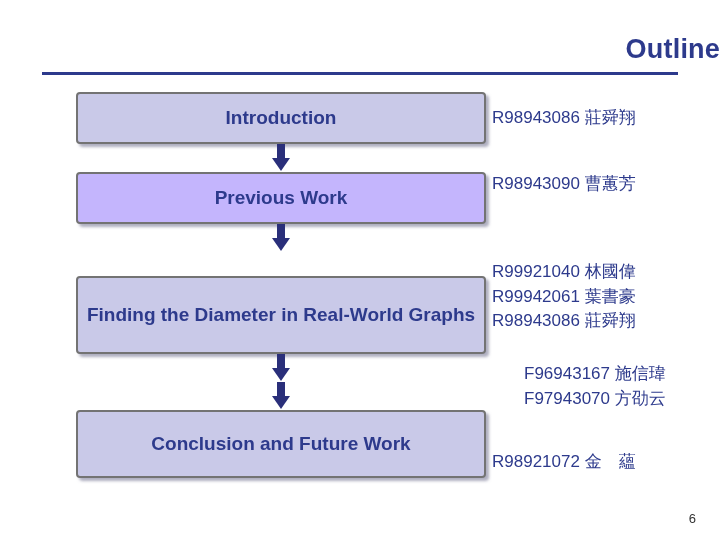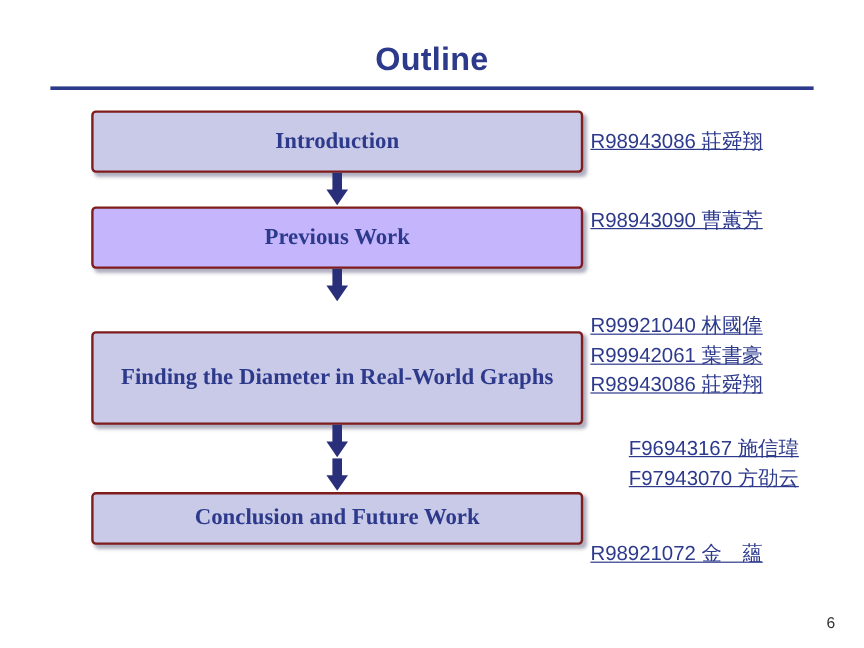--- a/index.html
+++ b/index.html
@@ -18,21 +18,21 @@
   .slide {
     position: absolute;
     inset: 0;
   }
 
   .title {
     position: absolute;
     left: 0;
     top: 34px;
     width: 720px;
-    text-align: center;
+    text-align: right;
     font-size: 27px;
     font-weight: bold;
     color: #2d3a8c;
     letter-spacing: 0.2px;
   }
 
   .title-rule {
     position: absolute;
     left: 42px;
     top: 72px;
@@ -45,45 +45,44 @@
     position: absolute;
     left: 76px;
     top: 92px;
     width: 410px;
   }
 
   .box {
     position: relative;
     box-sizing: border-box;
     width: 410px;
-    border: 2px solid #7f1d1d;
+    border: 2px solid #737373;
     border-radius: 4px;
     background: #c9c9e8;
     color: #2d3a8c;
     font-size: 19px;
     font-weight: bold;
     display: flex;
     align-items: center;
     justify-content: center;
     text-align: center;
     line-height: 1.25;
     box-shadow: 3px 3px 3px rgba(110,110,140,0.55);
-    font-family: Liberation Serif, serif;
   }
 
   .box.highlight {
     background: #c4b5fd;
     color: #2d3a8c;
   }
 
   .box.b1 { height: 52px; }
   .box.b2 { height: 52px; }
   .box.b3 { height: 78px; margin-top: 24px; }
   .box.b4 { height: 52px; }
-  .box.b5 { height: 44px; text-align: right; }
+  .box.b5 { height: 68px; text-align: right; }
 
   .gap { height: 28px; position: relative; }
 
   
   .arrow {
     position: absolute;
     left: 50%;
     top: 0;
     transform: translateX(-50%);
     width: 18px;
@@ -113,21 +112,20 @@
     left: 492px;
     top: 92px;
     width: 220px;
     font-size: 17px;
     color: #2d3a8c;
   }
   .name-group {
     position: absolute;
     left: 0;
     width: 220px;
-    text-decoration: underline;
   }
   .name-line {
     white-space: nowrap;
     line-height: 1.45;
     font-family: "Liberation Sans", "DejaVu Sans", sans-serif;
   }
 
   .g1 { top: 14px; }
   .g2 { top: 80px; }
   .g3 { top: 168px; }

